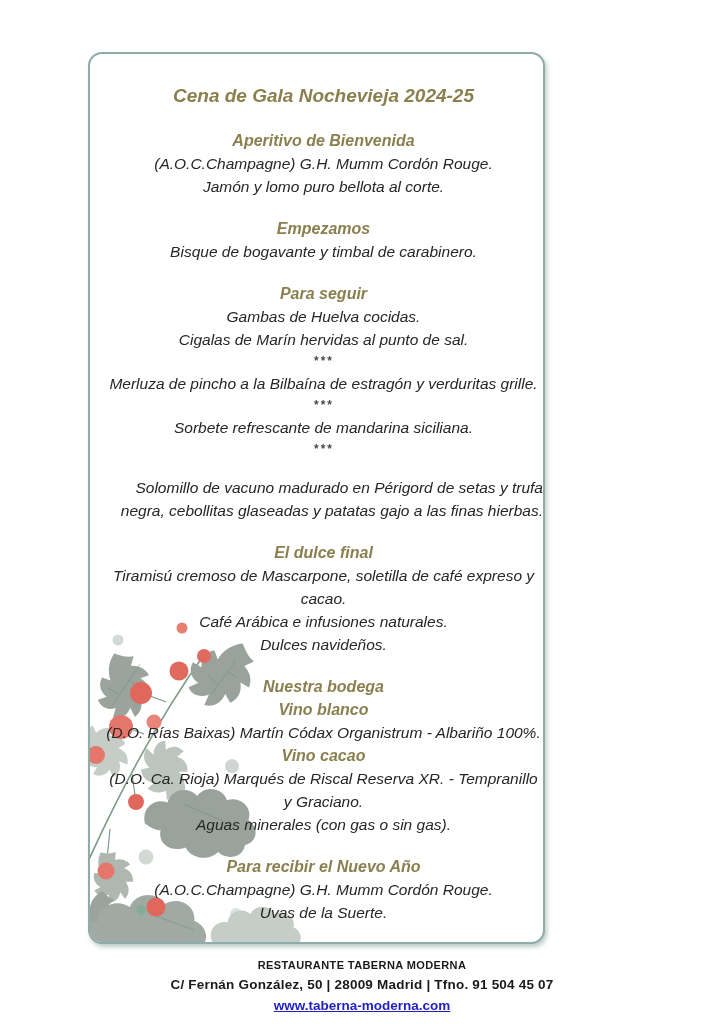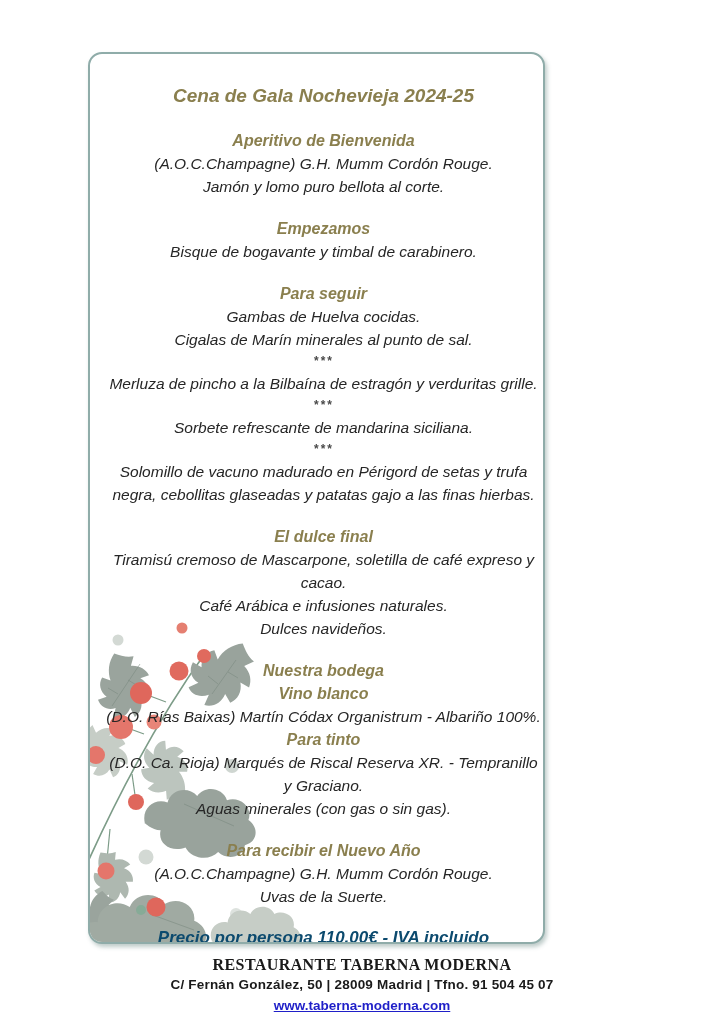--- a/index.html
+++ b/index.html
@@ -49,21 +49,22 @@
     font-weight: bold;
     font-size: 16px;
     line-height: 23px;
   }
   .line {
     font-size: 15.5px;
     line-height: 23px;
   }
   .line.wrap {
     max-width: 480px;
-    margin: 0 auto;
+    margin: 16px auto;
+    text-align: right;
   }
   .sep {
     font-size: 12px;
     line-height: 21px;
     font-weight: bold;
     color: #4a4a4a;
     letter-spacing: 2px;
   }
   .price-block { margin-top: 17px; }
   .price-main {
@@ -90,25 +91,24 @@
   }
   .footer {
     position: absolute;
     top: 955px;
     left: 0;
     width: 100%;
     text-align: center;
     color: #1a1a1a;
   }
   .footer-name {
-    font-size: 16px;
+    font-size: 11px;
     font-weight: bold;
     line-height: 20px;
     letter-spacing: 0.4px;
-    font-family: Liberation Serif, serif;
   }
   .footer-address {
     font-size: 13.5px;
     font-weight: bold;
     line-height: 20px;
     letter-spacing: 0.2px;
   }
   .footer-link-row { line-height: 20px; }
   .footer-link {
     font-size: 13.5px;
@@ -175,41 +175,41 @@
       </div>
 
       <div class="section">
         <div class="heading">Empezamos</div>
         <div class="line">Bisque de bogavante y timbal de carabinero.</div>
       </div>
 
       <div class="section">
         <div class="heading">Para seguir</div>
         <div class="line">Gambas de Huelva cocidas.</div>
-        <div class="line">Cigalas de Marín minerales al punto de sal.</div>
+        <div class="line">Cigalas de Marín hervidas al punto de sal.</div>
         <div class="sep">***</div>
         <div class="line">Merluza de pincho a la Bilbaína de estragón y verduritas grille.</div>
         <div class="sep">***</div>
         <div class="line">Sorbete refrescante de mandarina siciliana.</div>
         <div class="sep">***</div>
         <div class="line wrap">Solomillo de vacuno madurado en Périgord de setas y trufa negra, cebollitas glaseadas y patatas gajo a las finas hierbas.</div>
       </div>
 
       <div class="section">
         <div class="heading">El dulce final</div>
         <div class="line">Tiramisú cremoso de Mascarpone, soletilla de café expreso y cacao.</div>
         <div class="line">Café Arábica e infusiones naturales.</div>
         <div class="line">Dulces navideños.</div>
       </div>
 
       <div class="section">
         <div class="heading">Nuestra bodega</div>
         <div class="heading">Vino blanco</div>
         <div class="line">(D.O. Rías Baixas) Martín Códax Organistrum  - Albariño 100%.</div>
-        <div class="heading">Para tinto</div>
+        <div class="heading">Vino cacao</div>
         <div class="line">(D.O. Ca. Rioja) Marqués de Riscal Reserva XR. - Tempranillo y Graciano.</div>
         <div class="line">Aguas minerales (con gas o sin gas).</div>
       </div>
 
       <div class="section">
         <div class="heading">Para recibir el Nuevo Año</div>
         <div class="line">(A.O.C.Champagne) G.H. Mumm Cordón Rouge.</div>
         <div class="line">Uvas de la Suerte.</div>
       </div>
 

